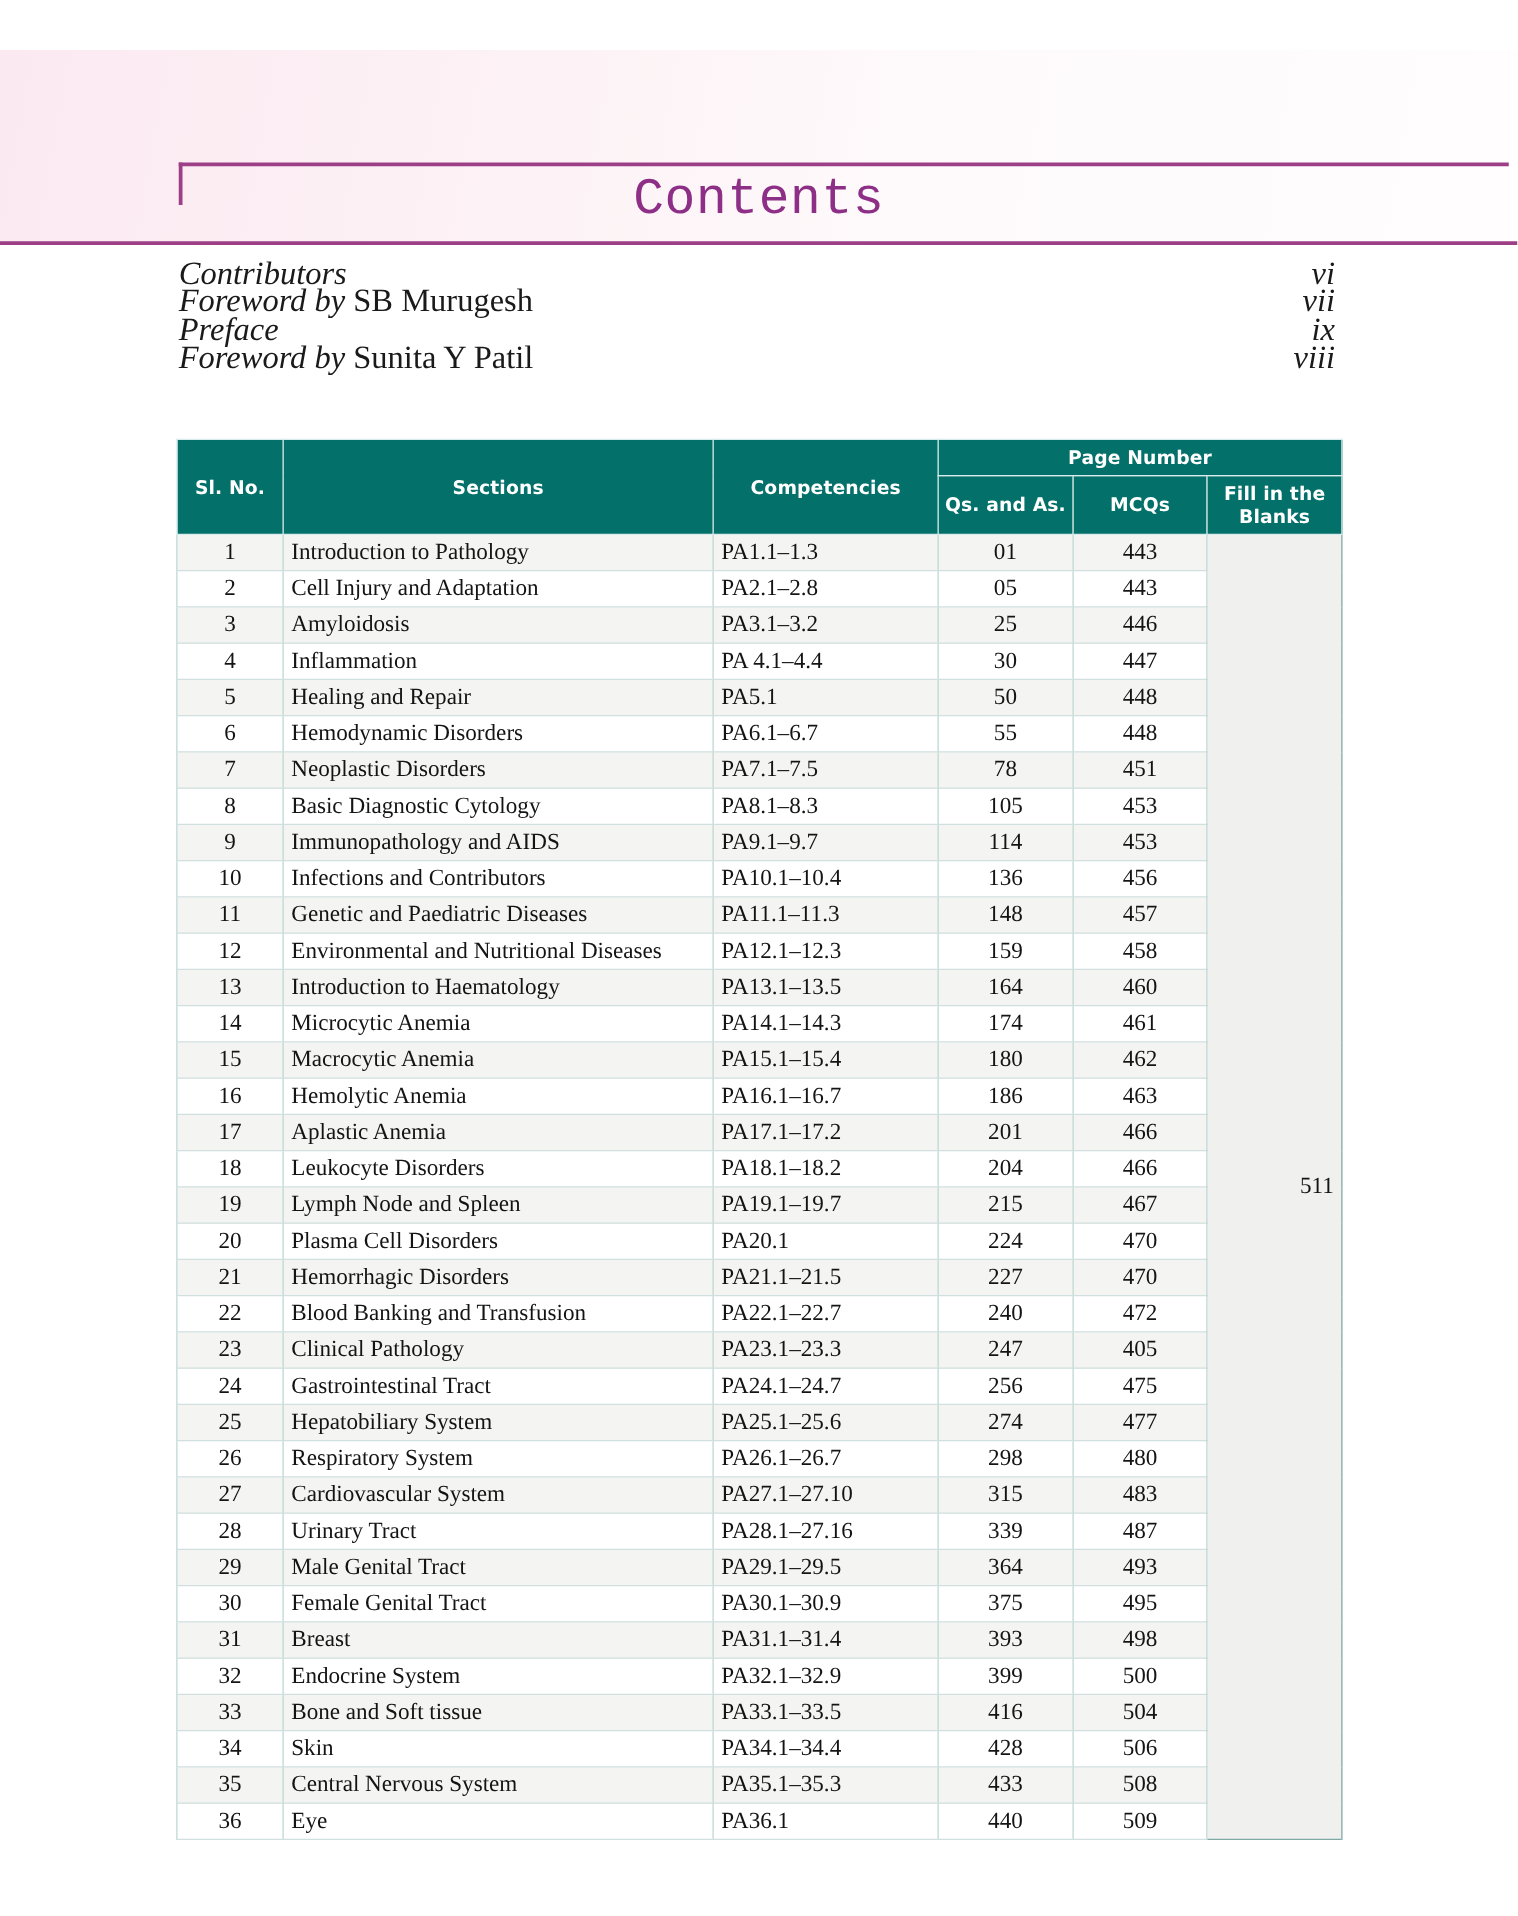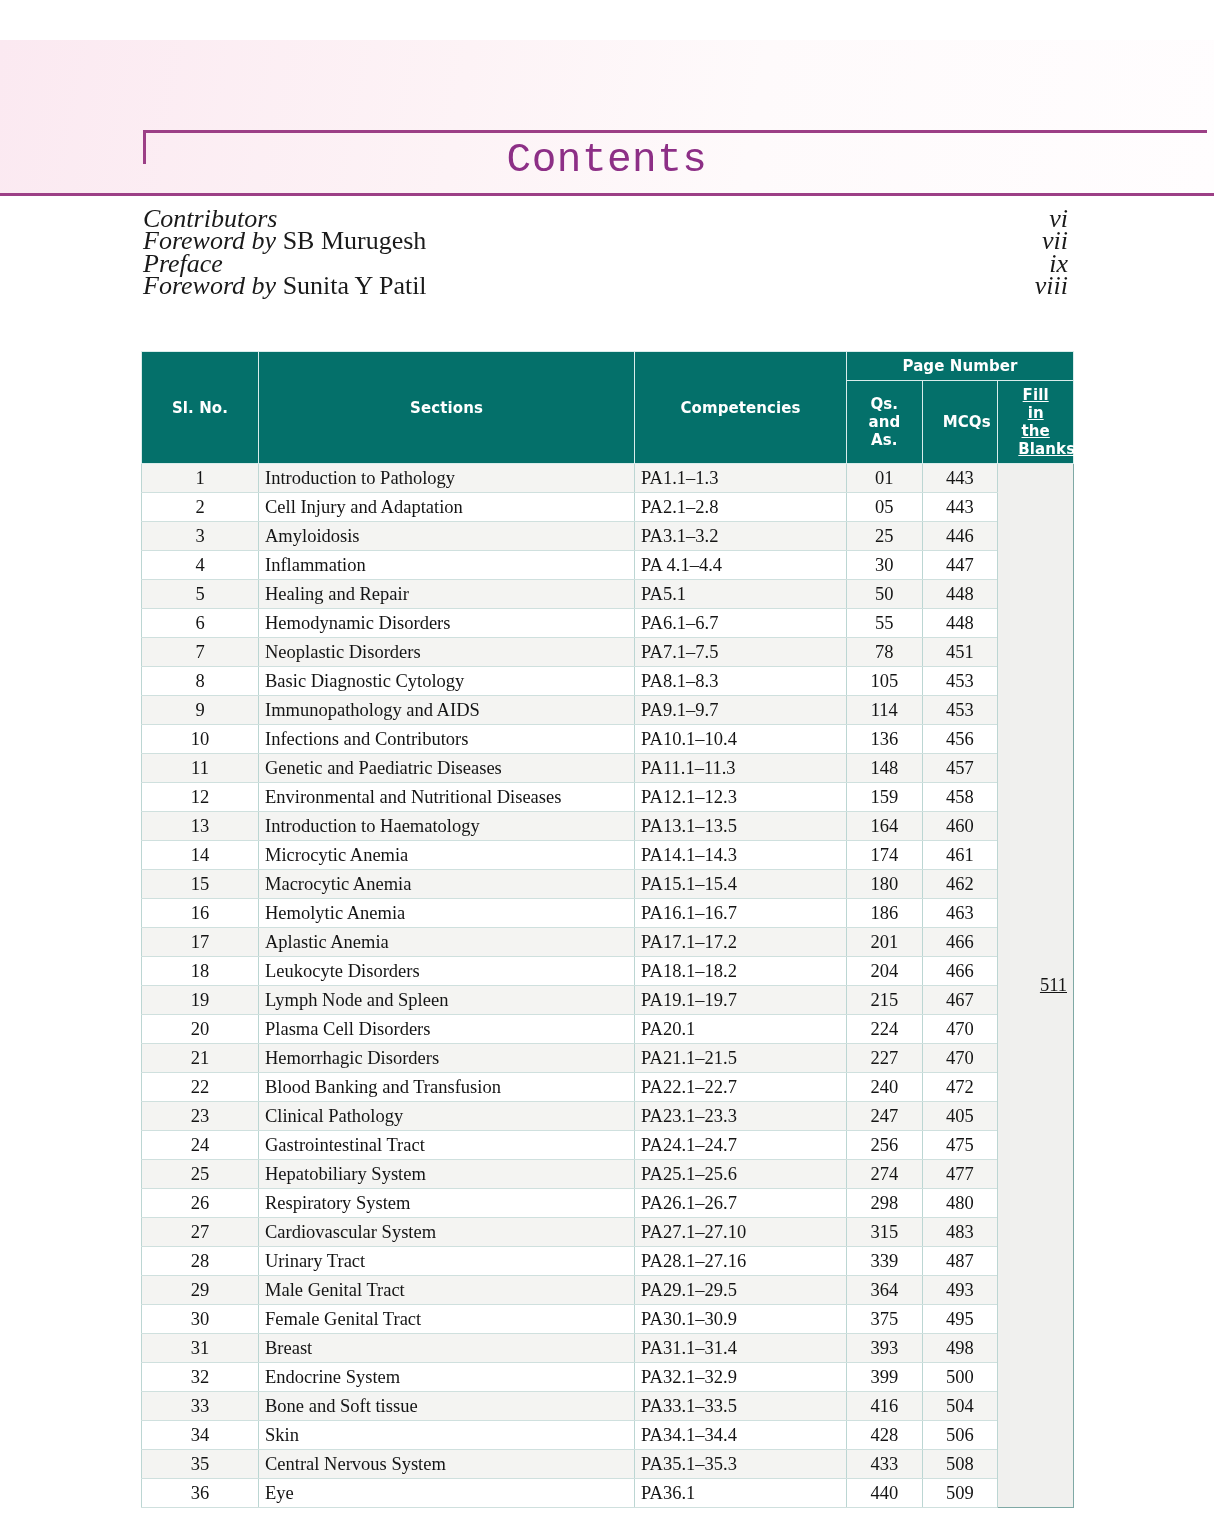--- a/index.html
+++ b/index.html
@@ -90,21 +90,21 @@
     table-layout: fixed;
     border: 1px solid #7fa9a5;
   }
   .toc-table th {
     background: #04706a;
     color: #ffffff;
     font-family: "DejaVu Sans", "Liberation Sans", sans-serif;
     font-weight: 700;
     font-size: 15px;
     letter-spacing: 0.1px;
-    padding: 5px 20px;
+    padding: 5px 4px;
     border: 1px solid #d9eceb;
     text-align: center;
     vertical-align: middle;
   }
   .toc-table td {
     font-size: 18.5px;
     color: #141414;
     padding: 3px 6px;
     border-left: 1px solid #bcd6d3;
     border-right: 1px solid #bcd6d3;
@@ -114,21 +114,21 @@
     vertical-align: middle;
   }
   tbody tr:nth-child(odd) td { background: #f4f4f2; }
   tbody tr:nth-child(even) td { background: #ffffff; }
 
   .c-sl      { width: 76px;  text-align: center; }
   .c-sec     { width: 335px; text-align: left; padding-left: 9px; }
   .c-comp    { width: 171px; text-align: left; padding-left: 9px; }
   .c-qa      { width: 105px; text-align: center; }
   .c-mcq     { width: 91px;  text-align: center; }
-  .c-fib     { width: 155px; text-align: center; text-decoration: underline; }
+  .c-fib     { width: 155px; text-align: center; }
 
   .fib-cell {
     background: #f0f0ee !important;
     text-align: right;
     vertical-align: middle;
     font-size: 19px;
     border-left: 1px solid #bcd6d3 !important;
     border-right: 1px solid #7fa9a5 !important;
     border-top: 0 !important;
     border-bottom: 0 !important;

